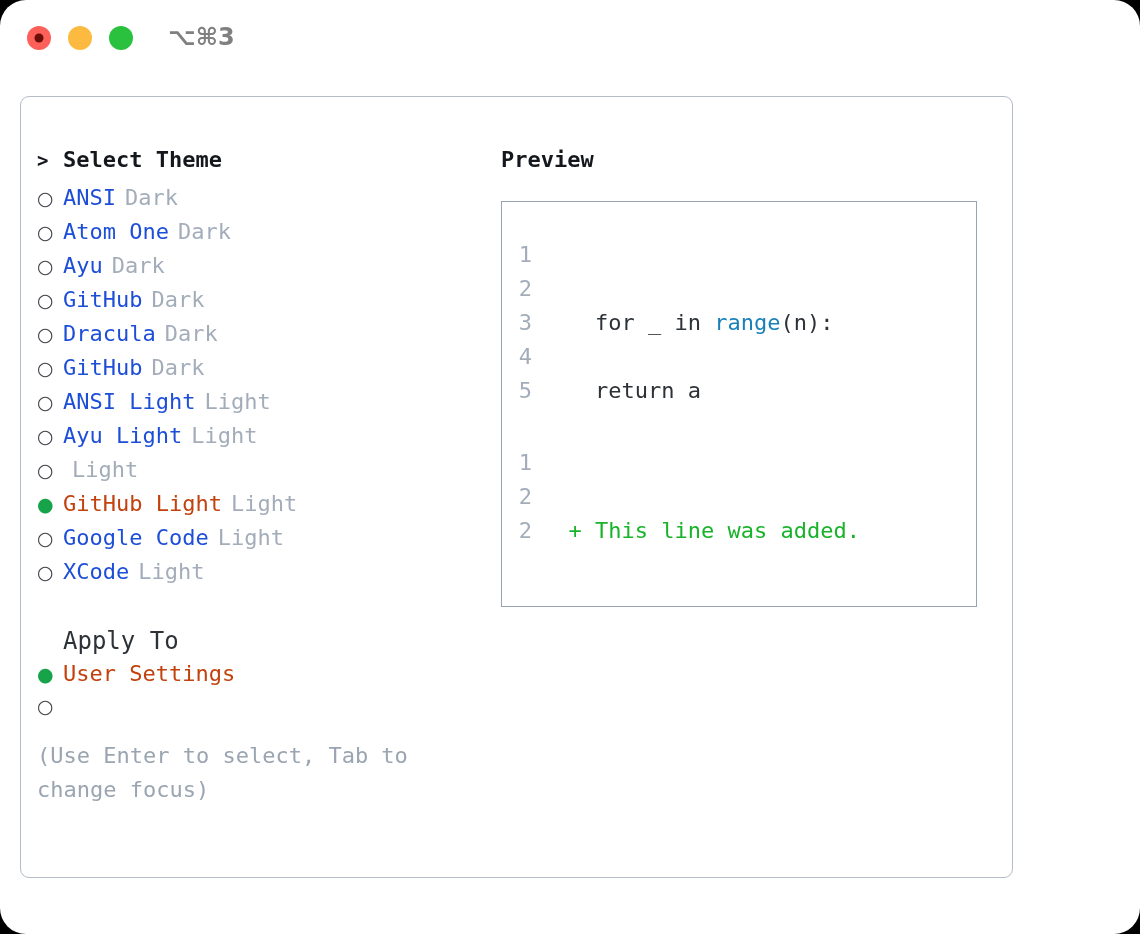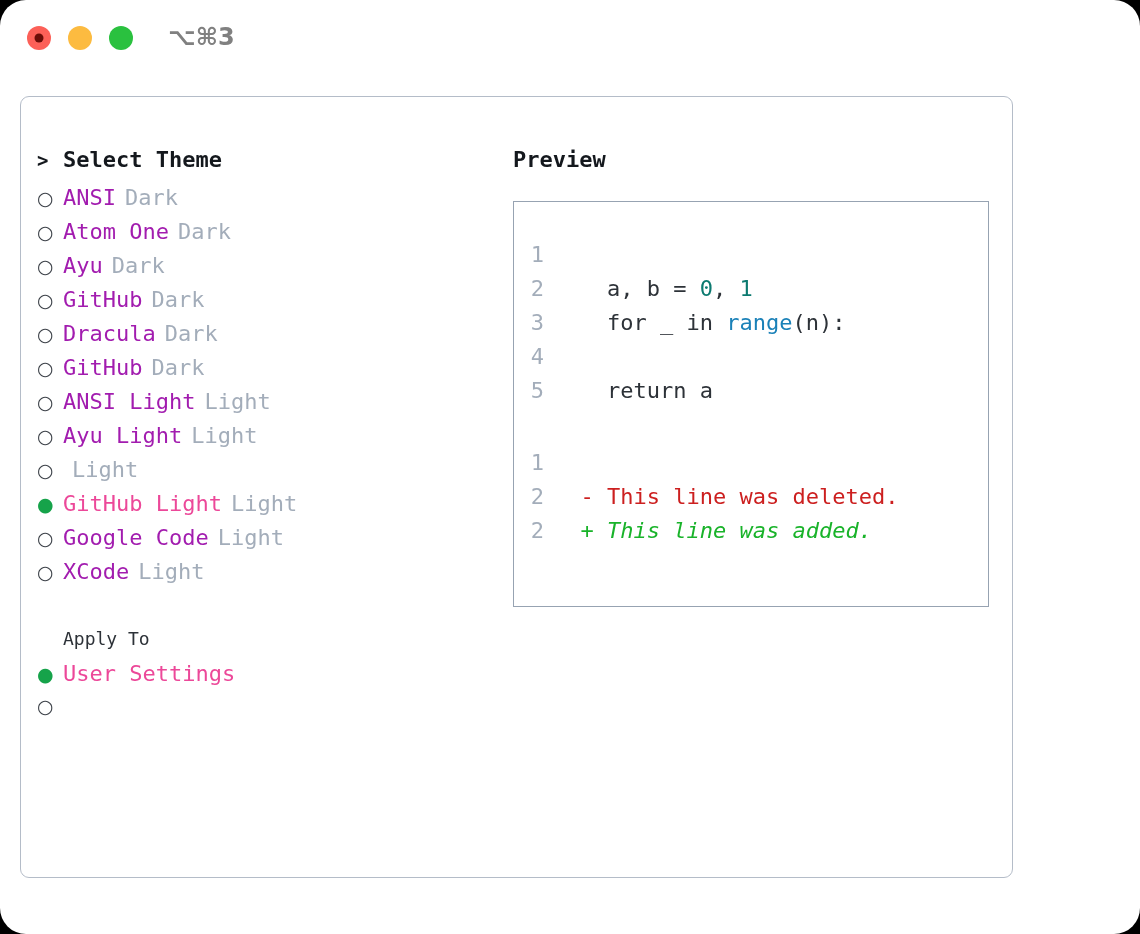--- a/index.html
+++ b/index.html
@@ -98,46 +98,46 @@
   }
   .bullet.on { color: #16a34a; }
 
   .header-row {
     font-weight: bold;
     color: #14181d;
     height: 38px;
   }
   .header-row .bullet { color: #14181d; font-weight: bold; font-family: "DejaVu Sans Mono", monospace; }
 
-  .theme-name { color: #a21caf; }
-  .theme-name.sel { color: #ec4899; }
+  .theme-name { color: #1d4ed8; }
+  .theme-name.sel { color: #c2410c; }
   .theme-kind {
     color: #a3adba;
     margin-left: 9px;
   }
 
   .section-label {
     color: #2d3238;
-    font-size: 18px;
+    font-size: 24px;
   }
 
   .spacer-sm { height: 34px; }
 
   .hint {
     color: #9aa5b1;
     font-size: 22px;
     width: 400px;
     line-height: 34px;
     margin-top: 10px;
   }
 
   
   .right-col {
     position: absolute;
-    left: 492px; top: 50px;
+    left: 480px; top: 50px;
     width: 500px;
   }
   .preview-title {
     font-size: 22px;
     font-weight: bold;
     color: #14181d;
     margin-bottom: 29px;
   }
   .preview-box {
     width: 476px;
@@ -216,35 +216,36 @@
       <div class="row">
         <span class="bullet"> </span>
         <span class="section-label">Apply To</span>
       </div>
 
       <div id="apply-list">
           <div class="row"><span class="bullet on">●</span><span class="theme-name sel">User Settings</span></div>
           <div class="row"><span class="bullet">○</span></div>
         </div>
 
+      <div class="hint">(Use Enter to select, Tab to change focus)</div>
     </div>
 
     <div class="right-col">
       <div class="preview-title">Preview</div>
       <div class="preview-box">
         <div id="code-block">
             <div class="code-line"><span class="lineno">1</span></div>
-            <div class="code-line"><span class="lineno">2</span><span style="white-space: pre;">    <span class="code-text">a, b = </span><span class="tok-num">0</span><span class="code-text">, </span><span class="tok-num">1</span></span></div>
+            <div class="code-line"><span class="lineno">2</span></div>
             <div class="code-line"><span class="lineno">3</span><span style="white-space: pre;">    <span class="code-text">for _ in </span><span class="tok-call">range</span><span class="code-text">(n):</span></span></div>
             <div class="code-line"><span class="lineno">4</span></div>
             <div class="code-line"><span class="lineno">5</span><span style="white-space: pre;">    <span class="code-text">return a</span></span></div>
           </div>
         <div class="diff-gap"></div>
         <div id="diff-block">
             <div class="code-line"><span class="lineno">1</span></div>
-            <div class="code-line"><span class="lineno">2</span><span class="diff-del" style="white-space: pre;">  - This line was deleted.</span></div>
-            <div class="code-line"><span class="lineno">2</span><span class="diff-add" style="white-space: pre; font-style: italic;">  + This line was added.</span></div>
+            <div class="code-line"><span class="lineno">2</span></div>
+            <div class="code-line"><span class="lineno">2</span><span class="diff-add" style="white-space: pre;">  + This line was added.</span></div>
           </div>
       </div>
     </div>
 
   </div>
 </div>
 
 </body></html>

